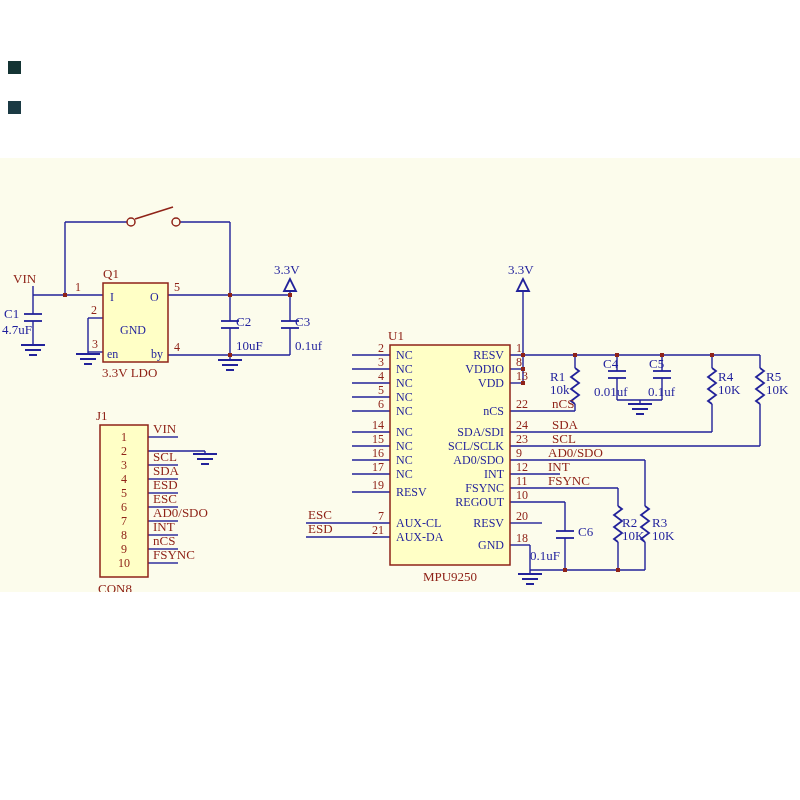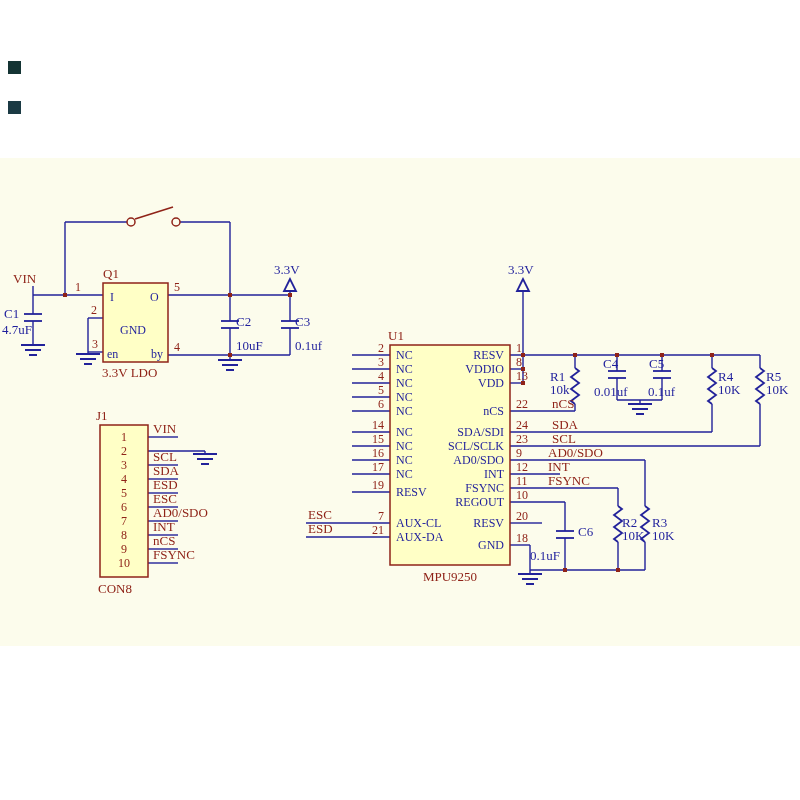--- a/index.html
+++ b/index.html
@@ -1,16 +1,16 @@
 <!DOCTYPE html>
 <html><head>
 <meta charset="utf-8">
 <style>
   html,body{margin:0;padding:0;background:#ffffff;}
-  #stage{position:relative;width:800px;height:800px;background:#ffffff;overflow:hidden;}
+  #stage{position:relative;width:800px;height:592px;background:#ffffff;overflow:hidden;}
   svg{position:absolute;left:0;top:0;}
   text{font-family:"Liberation Serif", serif;}
   .maroon{fill:#8f2318;}
   .blue{fill:#1f1f9c;}
   .f13{font-size:13px;}
   .f12{font-size:12px;}
   .wire{stroke:#22229a;stroke-width:1.4;fill:none;}
   .sym{stroke:#22229a;stroke-width:1.8;fill:none;}
   .body{fill:#ffffc6;stroke:#8f2318;stroke-width:1.5;}
   .comp{stroke:#8f2318;stroke-width:1.5;fill:#fcfcec;}

